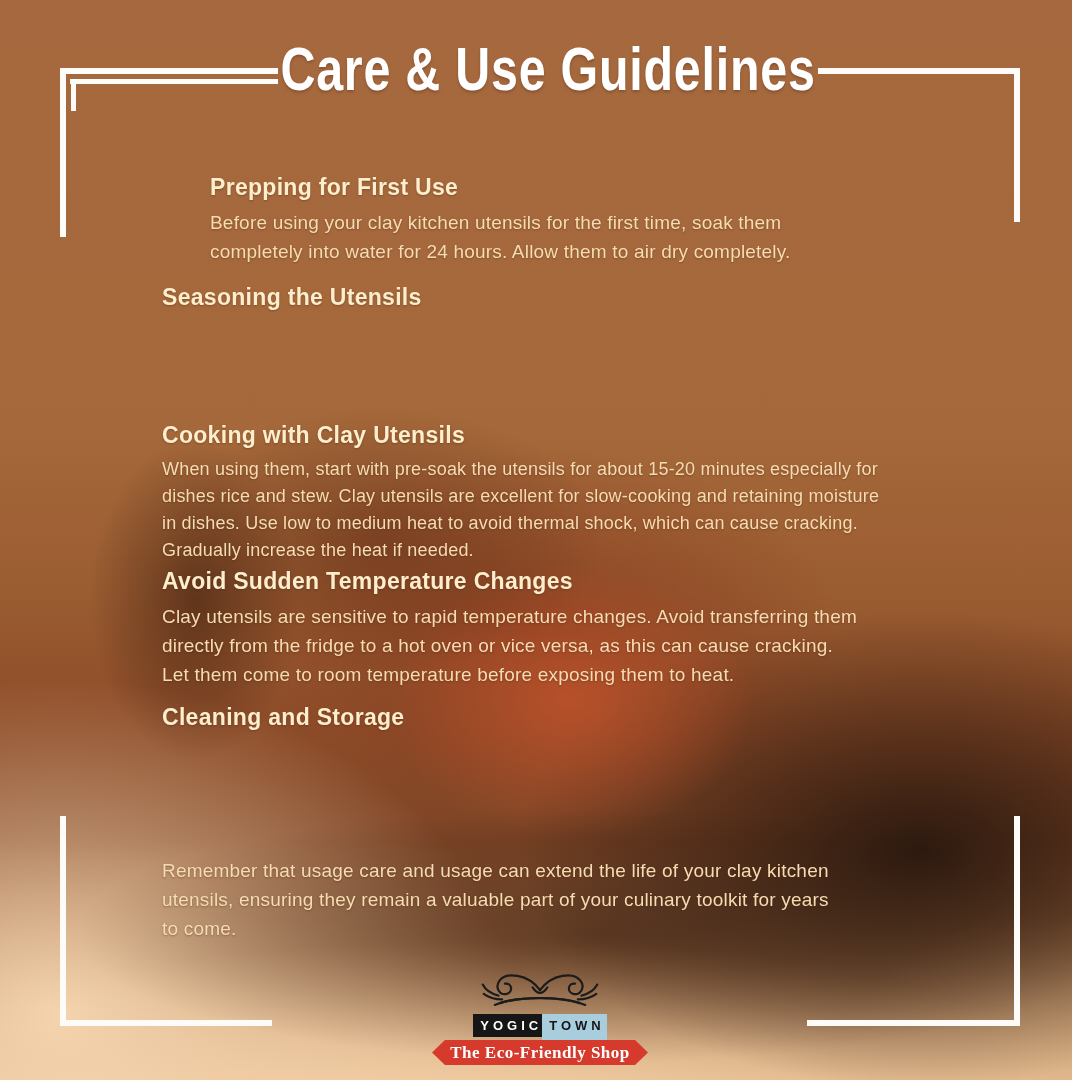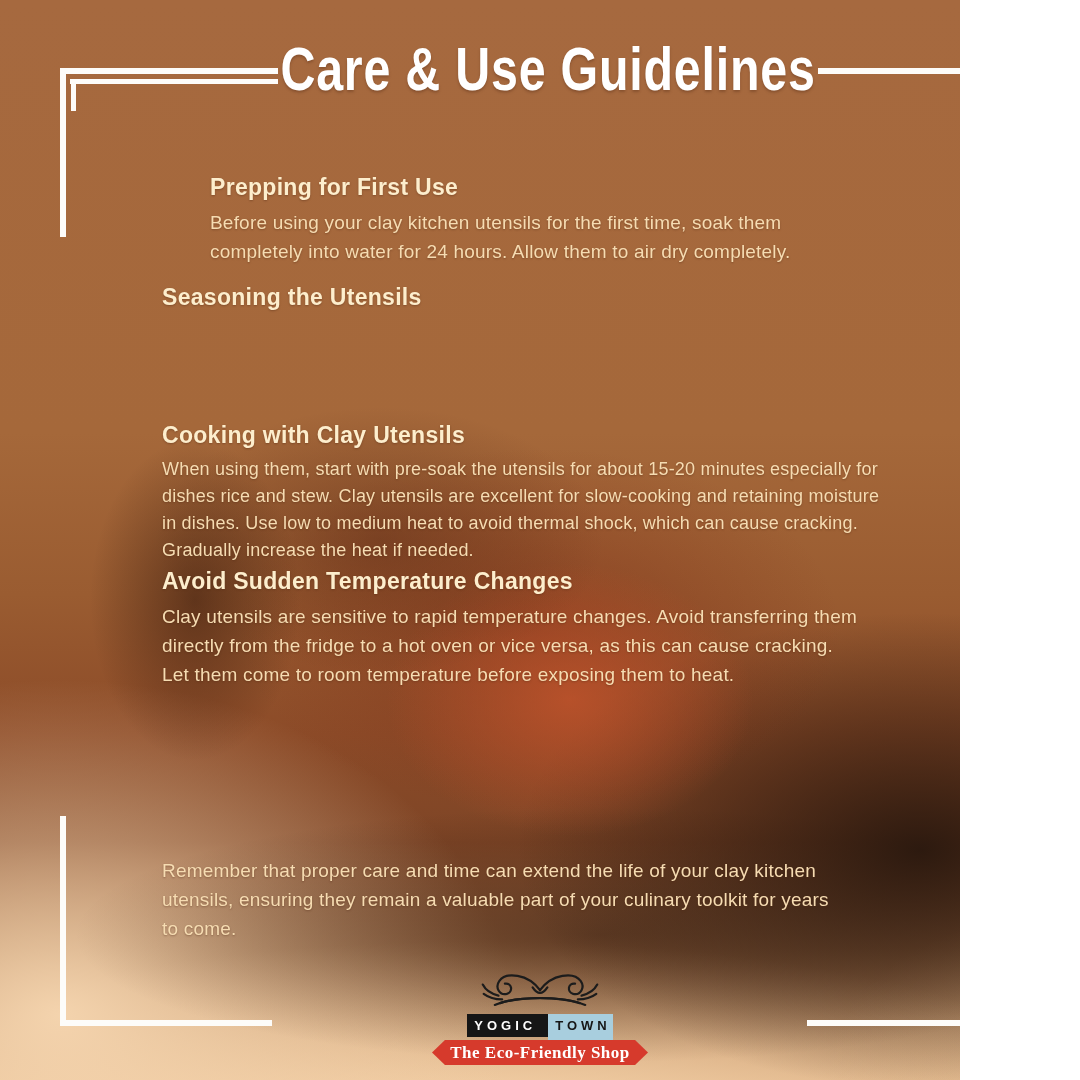--- a/index.html
+++ b/index.html
@@ -1,19 +1,19 @@
 <!DOCTYPE html>
 <html><head>
 <meta charset="utf-8">
 <style>
   html,body{margin:0;padding:0;}
   body{width:1080px;height:1080px;overflow:hidden;font-family:"Liberation Sans",sans-serif;}
 
   .canvas{
-    position:relative;width:960px;height:1080px;overflow:hidden;
+    position:relative;width:1072px;height:1080px;overflow:hidden;
     background:
       radial-gradient(ellipse 150px 230px at 195px 600px, rgba(50,22,10,.55), rgba(50,22,10,0) 70%),
       radial-gradient(ellipse 320px 190px at 380px 540px, rgba(84,36,18,.45), rgba(84,36,18,0) 70%),
       radial-gradient(ellipse 270px 200px at 570px 700px, rgba(195,84,44,.78), rgba(195,84,44,0) 68%),
       radial-gradient(ellipse 430px 260px at 540px 630px, rgba(128,46,23,.55), rgba(128,46,23,0) 70%),
       radial-gradient(ellipse 560px 330px at 920px 850px, rgba(38,22,13,.92), rgba(38,22,13,0) 72%),
       radial-gradient(ellipse 700px 170px at 600px 935px, rgba(58,31,17,.6), rgba(58,31,17,0) 75%),
       radial-gradient(ellipse 580px 430px at 60px 1015px, rgba(246,214,176,.96), rgba(246,214,176,0) 78%),
       radial-gradient(ellipse 820px 230px at 480px 1125px, rgba(246,211,170,.95), rgba(246,211,170,0) 80%),
       radial-gradient(ellipse 320px 210px at 1070px 1070px, rgba(224,184,140,.7), rgba(224,184,140,0) 75%),
@@ -49,21 +49,21 @@
     color:#f6dcb2;font-size:19px;line-height:29px;letter-spacing:.2px;margin:0;
     white-space:pre-line;text-shadow:0 1px 2px rgba(80,40,20,.4);
   }
   .sec-b.tight{font-size:18px;line-height:27px;}
   .s1{top:174px;margin-left:48px;} .s2{top:284px;} .s3{top:422px;} .s4{top:568px;} .s5{top:704px;}
   .closing{position:absolute;left:162px;top:856px;width:790px;}
 
   .logo{position:absolute;left:0;top:968px;width:1080px;text-align:center;}
   .flourish{display:block;margin:0 auto;width:126px;height:48px;}
   .brandbar{display:inline-block;margin-top:2px;white-space:nowrap;font-size:13px;font-weight:bold;letter-spacing:4px;line-height:13px;}
-  .brand-yogic{background:#161616;color:#ffffff;padding:4px 12px 4px 7px;}
+  .brand-yogic{background:#161616;color:#ffffff;padding:4px 0 4px 7px;}
   .brand-town{background:#a8cede;color:#161616;padding:4px 2px 19px 7px;}
   .badge{
     display:block;margin:6px auto 0 auto;width:216px;height:25px;background:#d63a2c;
     clip-path:polygon(6% 0,94% 0,100% 50%,94% 100%,6% 100%,0 50%);
     color:#ffffff;font-family:Liberation Serif, serif;font-weight:bold;font-size:17px;
     line-height:25px;text-align:center;letter-spacing:.5px;
   }
 </style>
 </head>
 <body>
@@ -104,23 +104,24 @@
   </div>
 
   <div class="section s4">
     <h2 class="sec-h">Avoid Sudden Temperature Changes</h2>
     <p class="sec-b">Clay utensils are sensitive to rapid temperature changes. Avoid transferring them
 directly from the fridge to a hot oven or vice versa, as this can cause cracking.
 Let them come to room temperature before exposing them to heat.</p>
   </div>
 
   <div class="section s5">
+    <h2 class="sec-h">Cleaning and Storage</h2>
   </div>
 
-  <p class="closing sec-b">Remember that proper care and time can extend the life of your clay kitchen
+  <p class="closing sec-b">Remember that usage care and usage can extend the life of your clay kitchen
 utensils, ensuring they remain a valuable part of your culinary toolkit for years
 to come.</p>
 
   <div class="logo">
     <svg class="flourish" viewBox="0 0 130 52" fill="none" stroke="#1c1c1c" stroke-width="2.4" stroke-linecap="round">
       <path d="M65 24 C52 6 28 4 21 14 C16 21 21 30 29 28 C36 26 35 16 27 17"></path>
       <path d="M65 24 C78 6 102 4 109 14 C114 21 109 30 101 28 C94 26 95 16 103 17"></path>
       <path d="M57 21 Q65 33 73 21"></path>
       <path d="M16 40 C40 30 90 30 114 40"></path>
       <path d="M22 38 C45 31 85 31 108 38"></path>

